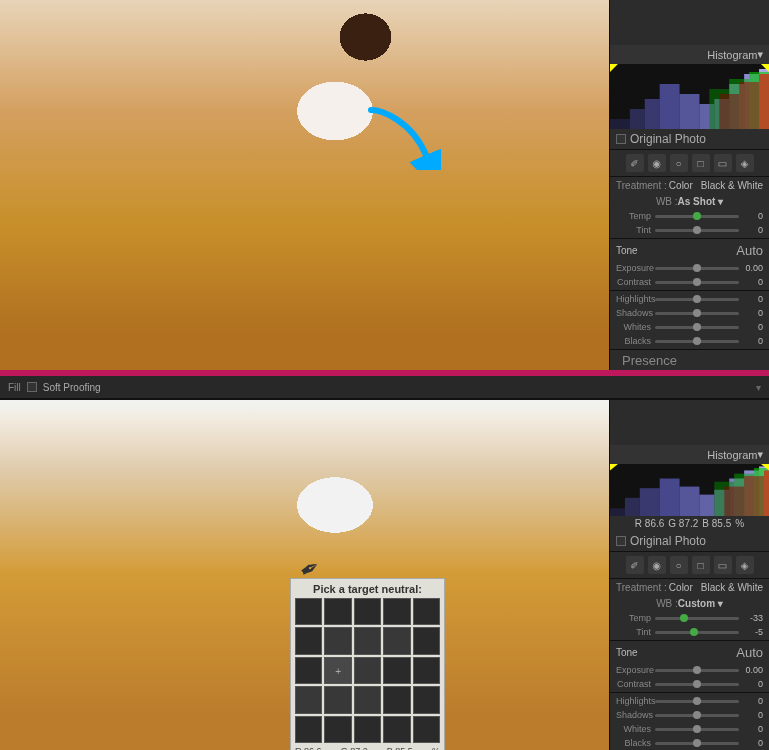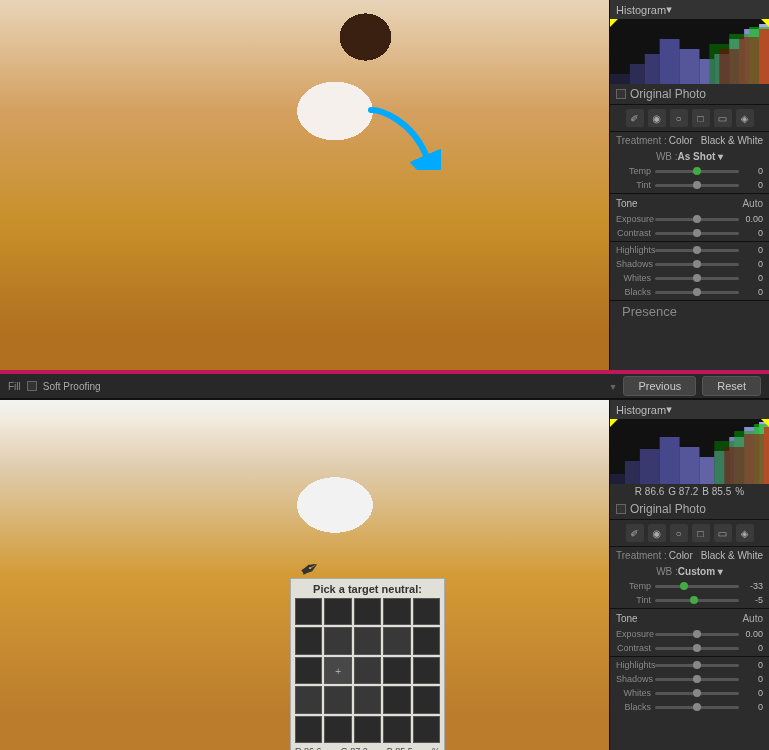--- a/index.html
+++ b/index.html
@@ -22,25 +22,26 @@
     .top-right-panel {
       width: 160px;
       background: #2c2c2c;
       display: flex;
       flex-direction: column;
       border-left: 1px solid #111;
     }
     .histogram-header {
       display: flex;
       align-items: center;
-      justify-content: flex-start;
+      justify-content: flex-end;
       padding: 3px 6px;
       background: #333;
       font-size: 11px;
       color: #bbb;
+      margin-top: 45px;
     }
     .histogram-area {
       height: 65px;
       background: #1a1a1a;
       position: relative;
       overflow: hidden;
     }
     .hist-canvas {
       width: 100%;
       height: 100%;
@@ -133,32 +134,32 @@
     }
     .slider-value { width: 20px; text-align: right; font-size: 9px; color: #bbb; }
     .tone-header-row {
       display: flex;
       align-items: center;
       justify-content: space-between;
       padding: 3px 6px;
       font-size: 10px;
     }
     .tone-label { color: #bbb; }
-    .auto-btn { color: #aaa; font-size: 10px; cursor: pointer; }
+    .auto-btn { color: #aaa; font-size: 13px; cursor: pointer; }
     .section-divider { height: 1px; background: #111; margin: 1px 0; }
 
     
     .toolbar-top {
       height: 28px;
       background: #282828;
       display: flex;
       align-items: center;
       padding: 0 8px;
       gap: 8px;
-      border-top: 4px solid #be185d;
+      border-top: 6px solid #be185d;
     }
     .toolbar-left { display: flex; align-items: center; gap: 6px; font-size: 10px; color: #888; flex: 1; }
     .toolbar-right { display: flex; gap: 6px; }
     .prev-btn, .reset-btn {
       padding: 3px 14px;
       background: #444;
       color: #ccc;
       font-size: 11px;
       border-radius: 3px;
       cursor: pointer;
@@ -418,24 +419,20 @@
     <div style="padding:2px 12px; font-size:13px; color:#888;">Presence</div>
   </div>
 </div>
 
 <div class="toolbar-top">
   <div class="toolbar-left">
     <span style="font-size:10px; color:#888;">Fill</span>
     <div class="checkbox-small"></div>
     <span style="font-size:10px; color:#aaa;">Soft Proofing</span>
     <span style="font-size:10px; color:#666; margin-left:auto;">▾</span>
-  </div>
-  <div class="toolbar-right">
-    <div class="prev-btn">Previous</div>
-    <div class="reset-btn">Reset</div>
   </div>
 </div>
 
 <div class="bottom-panel">
 
   <div class="bottom-image-area">
     <div class="pancake-bg-bottom"></div>
 
     <div class="eyedropper-icon">✒</div>
 

